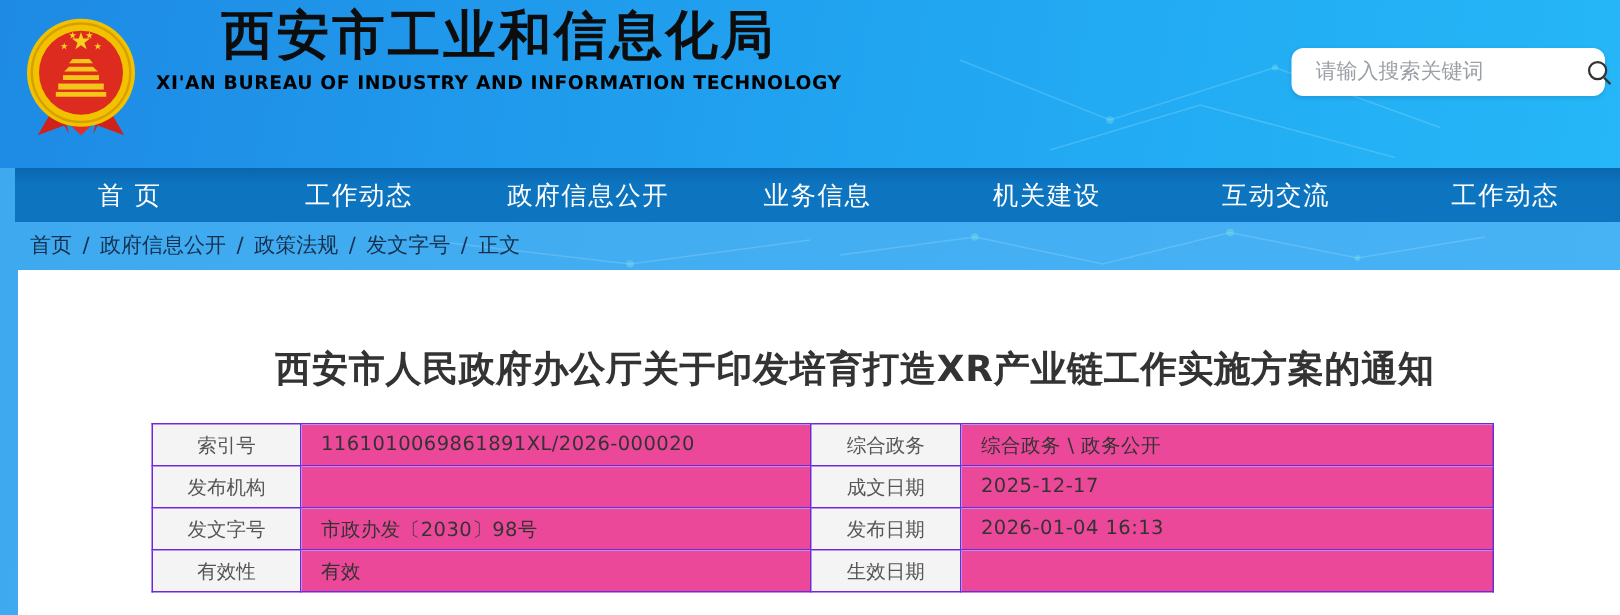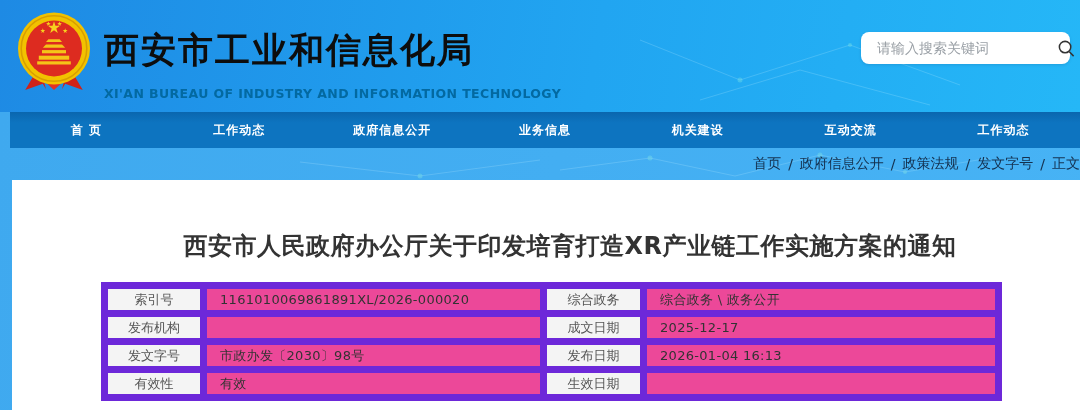--- a/index.html
+++ b/index.html
@@ -18,26 +18,26 @@
   .lower-bg {
     position:absolute; top:112px; left:0; width:1080px; height:298px;
     background:linear-gradient(100deg,#3fa9ef 0%,#47b3f5 100%);
     z-index:0;
   }
   .deco { position:absolute; top:0; left:0; z-index:1; pointer-events:none; }
 
   
   .site-header { position:absolute; top:0; left:0; width:1080px; height:112px; z-index:2; }
   .emblem { position:absolute; left:14px; top:10px; }
-  .org-block { position:absolute; left:104px; top:30px; cursor:pointer; }
+  .org-block { position:absolute; left:104px; top:4px; cursor:pointer;text-align:center; }
   .org-name {
     font-size:35px; font-weight:bold; color:#0d0d0d; letter-spacing:2px; line-height:1.15;
   }
   .org-name-en {
-    margin-top:16px; font-size:12.5px; font-weight:bold; color:#0369a1; letter-spacing:0.4px;
+    margin-top:3px; font-size:12.5px; font-weight:bold; color:#000000; letter-spacing:0.4px;
   }
   .search-box {
     position:absolute; left:861px; top:32px; width:209px; height:32px;
     background:#ffffff; border-radius:8px;
     display:flex; align-items:center;
     box-shadow:0 1px 3px rgba(0,40,90,0.15);
   }
   .search-box input {
     flex:1; border:none; outline:none; background:transparent;
     font-size:14px; color:#333; padding:0 6px 0 16px;
@@ -47,30 +47,30 @@
   .search-icon { width:34px; height:32px; display:flex; align-items:center; justify-content:center; cursor:pointer; }
 
   
   .navbar {
     position:absolute; top:112px; left:10px; width:1070px; height:36px;
     background:linear-gradient(180deg,#0a66ae 0%,#0d74c0 30%,#0d74c0 100%);
     display:flex; z-index:2;
   }
   .nav-item {
     flex:1; display:flex; align-items:center; justify-content:center;
-    color:#ffffff; font-size:12px; font-weight:bold; letter-spacing:1px; cursor:pointer;
+    color:#ffffff; font-size:17px; font-weight:normal; letter-spacing:1px; cursor:pointer;
     white-space:nowrap;
     text-align:right;
   }
 
   
   .breadcrumb {
     position:absolute; top:148px; left:0; width:1080px; height:32px;
     display:flex; align-items:center; padding-left:20px;
-    font-size:14px; color:#14304e; z-index:2;justify-content:flex-end;
+    font-size:14px; color:#14304e; z-index:2;
   }
   .crumb { cursor:pointer; }
   .crumb-current { cursor:default; }
   .crumb-sep { margin:0 7px; }
 
   
   .content-panel {
     position:absolute; top:180px; left:12px; width:1068px; height:230px;
     background:#ffffff; z-index:2;
   }
@@ -78,21 +78,21 @@
     position:absolute; top:50px; left:0; width:100%;
     text-align:center; font-size:24px; font-weight:bold; color:#333333;
     letter-spacing:0.5px;
     margin-left:24px;
   }
   .meta-table {
     position:absolute; left:89px; top:102px;
     border-collapse:collapse; table-layout:fixed; width:894px;
   }
   .meta-table td {
-    border:7px solid #6d28d9; height:28px; font-size:13px;
+    border:1px solid #6d28d9; height:28px; font-size:13px;
     vertical-align:middle; overflow:hidden; white-space:nowrap;
   }
   .meta-table td.lbl {
     background:#f4f4f4; text-align:center; color:#555555;
   }
   .meta-table td.val {
     background:#ec4899; color:#333333; padding-left:13px; letter-spacing:0.3px;
   }
 </style>
 </head>

